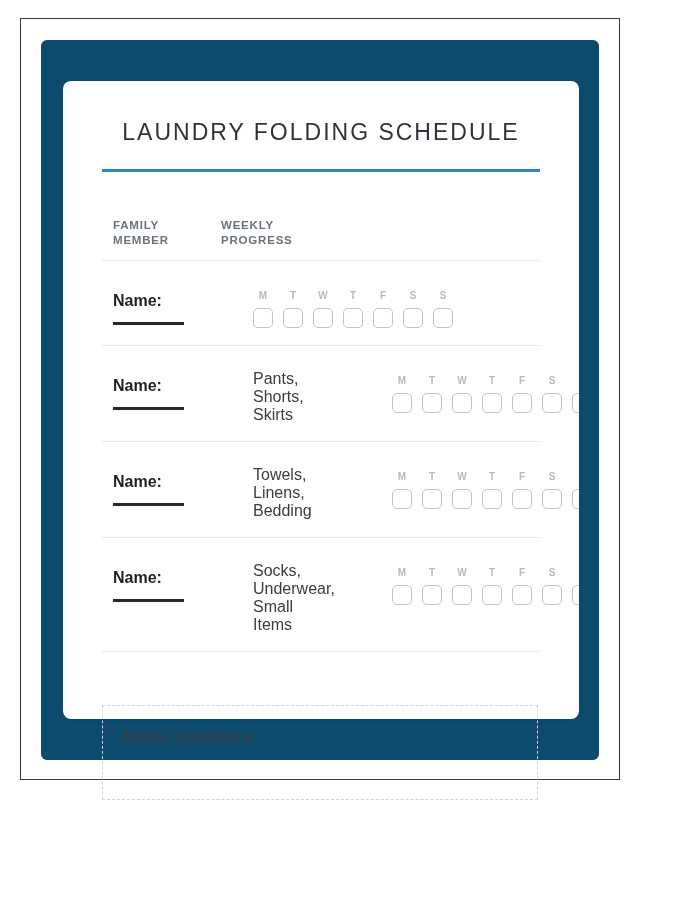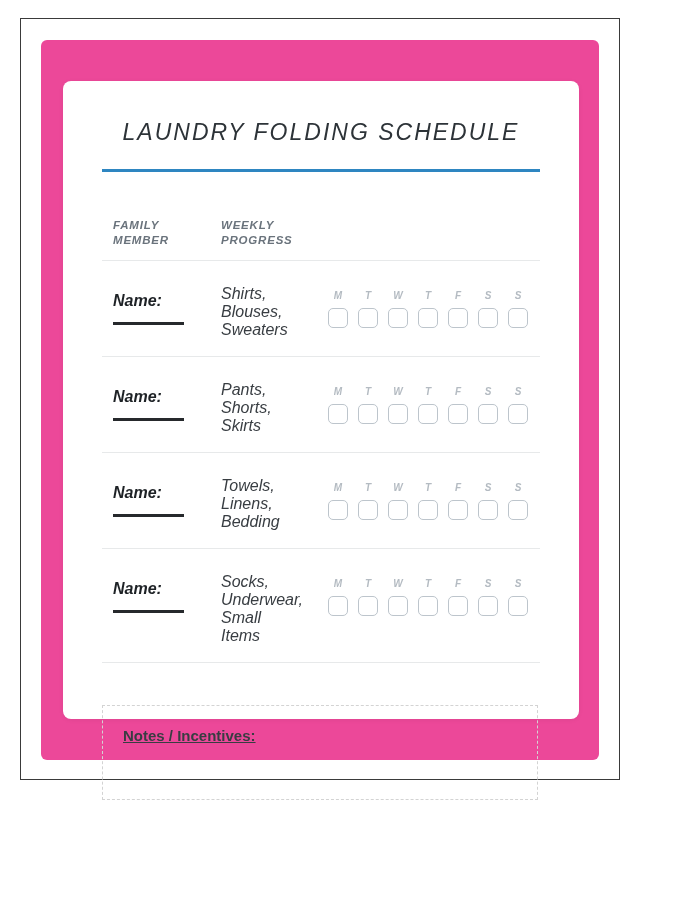--- a/index.html
+++ b/index.html
@@ -7,21 +7,21 @@
     width:700px;height:900px;background:#ffffff;position:relative;
     font-family:"Liberation Sans", sans-serif;
     -webkit-font-smoothing:antialiased;
   }
   .page{
     position:absolute;left:20px;top:18px;width:600px;height:762px;
     border:1px solid #3a3a3a;background:#ffffff;box-sizing:border-box;
   }
   .panel{
     position:absolute;left:20px;top:21px;width:558px;height:720px;
-    background:#ec4899;border-radius:6px;font-style:italic;
+    background:#0c4a6e;border-radius:6px;
   }
   .card{
     position:absolute;left:22px;top:41px;width:516px;height:638px;
     background:#ffffff;border-radius:8px;
     box-shadow:0 1px 5px rgba(0,0,0,0.06);
     box-sizing:border-box;padding:0 39px;overflow:hidden;
   }
   .title{
     margin:37px 0 0 0;text-align:center;
     font-size:23px;font-weight:400;letter-spacing:2px;
@@ -35,21 +35,21 @@
   }
   .th{
     padding-left:11px;font-size:11.5px;font-weight:700;
     letter-spacing:0.8px;color:#6a737c;line-height:15px;
     text-transform:uppercase;
   }
   .th.center{display:flex;align-items:center;}
   .trow{
     display:grid;grid-template-columns:108px 107px auto;
     border-bottom:1px solid #e7e9ea;
-    padding-top:24px;padding-bottom:17px;
+    padding-top:24px;padding-bottom:17px;gap:32px;
   }
   .cell{padding-left:11px;}
   .name-label{
     margin-top:8px;font-size:16px;font-weight:700;color:#1e2226;line-height:16px;
   }
   .name-line{width:71px;height:2.5px;background:#26292c;margin-top:13px;}
   .items{
     font-size:16px;color:#383d42;line-height:18px;white-space:pre-line;
   }
   .days{display:flex;gap:10px;margin-top:5px;}
@@ -82,23 +82,20 @@
         <div class="thead">
           <div class="th">FAMILY MEMBER</div>
           <div class="th center">WEEKLY PROGRESS</div>
         </div>
         <div id="table-body">
   <div class="trow">
     <div class="cell">
       <div class="name-label">Name:</div>
       <div class="name-line"></div>
     </div>
-    <div class="cell items">Shirts,
-Blouses,
-Sweaters</div>
     <div class="cell">
       <div class="days">
                   <div class="day">
                     <div class="day-letter">M</div>
                     <div class="checkbox"></div>
                   </div>
                   <div class="day">
                     <div class="day-letter">T</div>
                     <div class="checkbox"></div>
                   </div>

